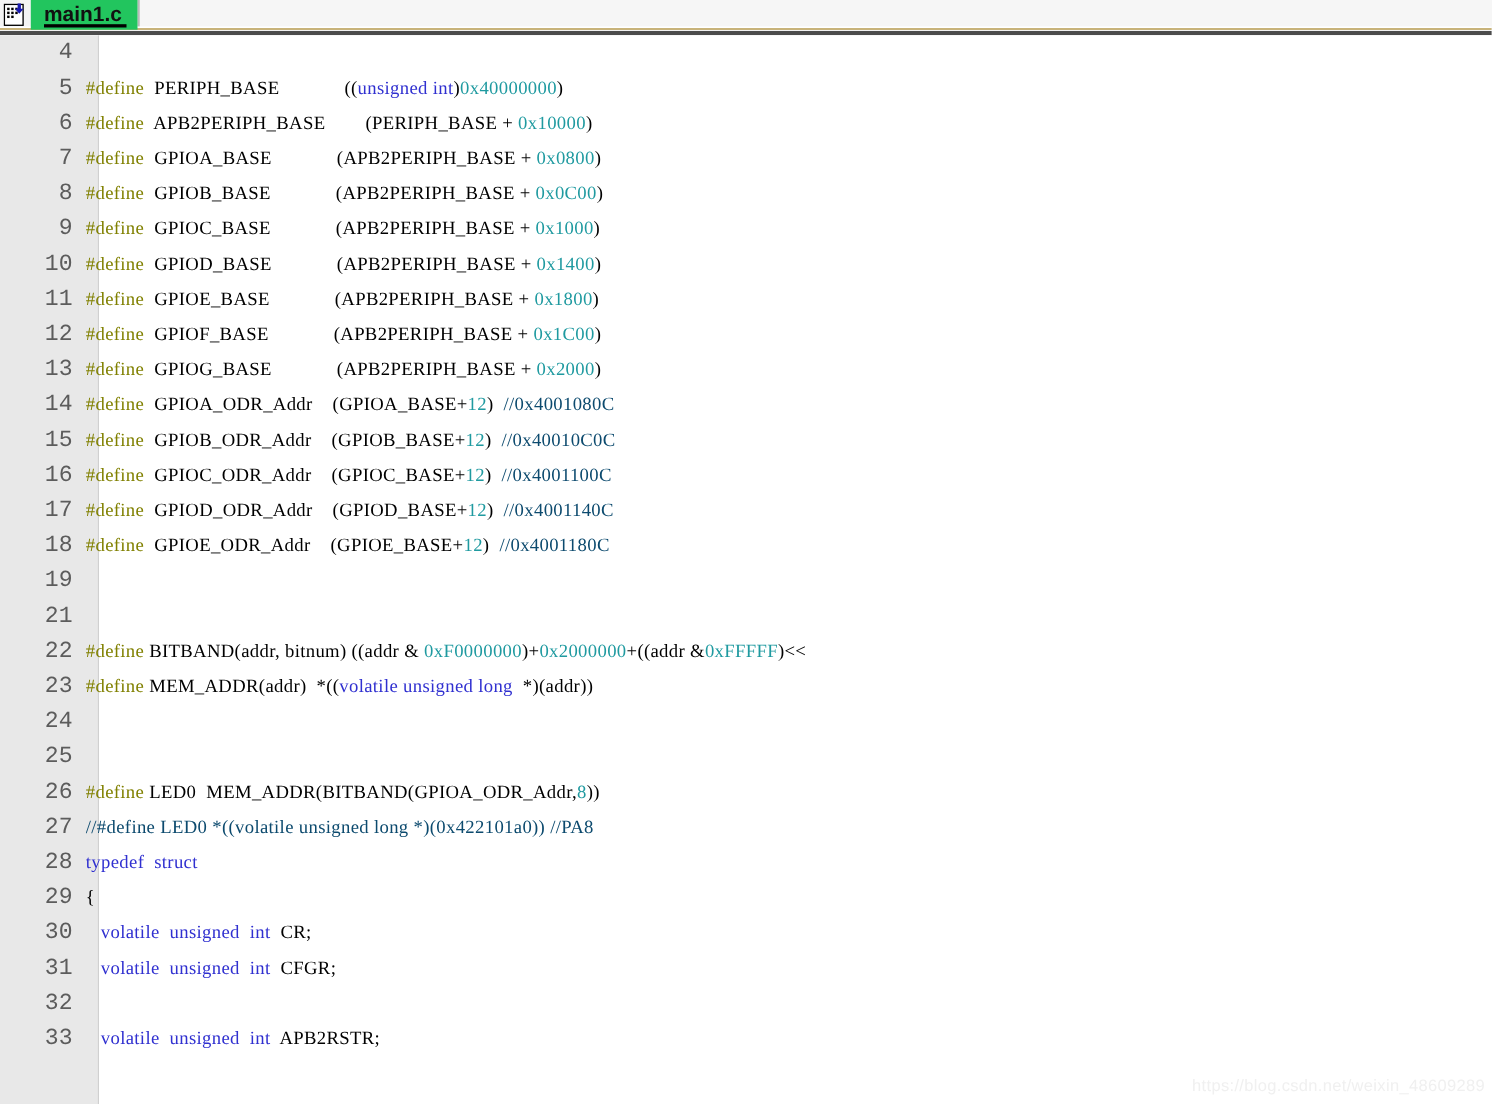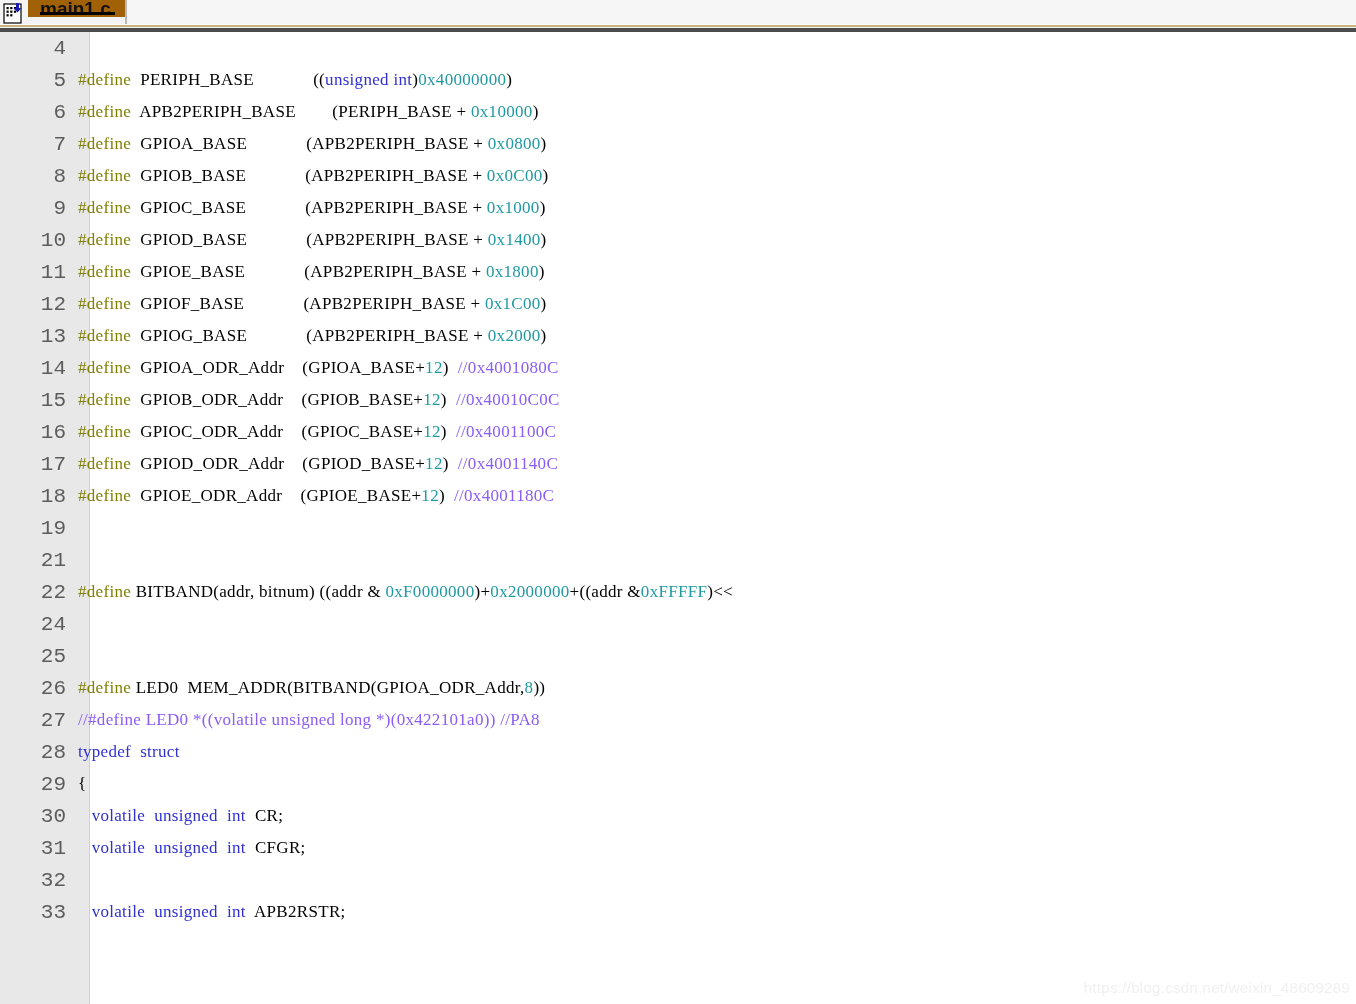--- a/index.html
+++ b/index.html
@@ -40,22 +40,22 @@
     width: 28px;
     height: 26px;
     display: flex;
     align-items: center;
     justify-content: center;
     flex: none;
     margin-top: 1px;
   }
   .tab {
     position: relative;
-    height: 17px;
-    background: #a16207;
+    height: 27px;
+    background: #22c55e;
     padding: 0 14px 0 12px;
     display: flex;
     align-items: center;
     box-sizing: border-box;
     z-index: 3;
   }
   .tab-label {
     font-family: "Liberation Sans", sans-serif;
     font-size: 19px;
     font-weight: bold;
@@ -126,21 +126,21 @@
     letter-spacing: 0.3px;
     position: relative;
     z-index: 2;
     white-space: pre;
     overflow: hidden;
   }
   
   .t-pp   { color: #808000; }
   .t-kw   { color: #3030d0; }
   .t-num  { color: #1f9aa0; }
-  .t-cmt  { color: #8b5cf6; }
+  .t-cmt  { color: #0c4a6e; }
   .t-txt  { color: #000000; }
 
   #watermark {
     position: absolute;
     right: 6px;
     bottom: 8px;
     font-family: "Liberation Sans", sans-serif;
     font-size: 15px;
     color: #f0f0f0;
     z-index: 5;
@@ -188,20 +188,21 @@
       <div class="row"><div class="lineno">12</div><div class="code"><span class="t-pp">#define</span><span class="t-txt">  GPIOF_BASE             (APB2PERIPH_BASE + </span><span class="t-num">0x1C00</span><span class="t-txt">)</span></div></div>
       <div class="row"><div class="lineno">13</div><div class="code"><span class="t-pp">#define</span><span class="t-txt">  GPIOG_BASE             (APB2PERIPH_BASE + </span><span class="t-num">0x2000</span><span class="t-txt">)</span></div></div>
       <div class="row"><div class="lineno">14</div><div class="code"><span class="t-pp">#define</span><span class="t-txt">  GPIOA_ODR_Addr    (GPIOA_BASE+</span><span class="t-num">12</span><span class="t-txt">)  </span><span class="t-cmt">//0x4001080C</span></div></div>
       <div class="row"><div class="lineno">15</div><div class="code"><span class="t-pp">#define</span><span class="t-txt">  GPIOB_ODR_Addr    (GPIOB_BASE+</span><span class="t-num">12</span><span class="t-txt">)  </span><span class="t-cmt">//0x40010C0C</span></div></div>
       <div class="row"><div class="lineno">16</div><div class="code"><span class="t-pp">#define</span><span class="t-txt">  GPIOC_ODR_Addr    (GPIOC_BASE+</span><span class="t-num">12</span><span class="t-txt">)  </span><span class="t-cmt">//0x4001100C</span></div></div>
       <div class="row"><div class="lineno">17</div><div class="code"><span class="t-pp">#define</span><span class="t-txt">  GPIOD_ODR_Addr    (GPIOD_BASE+</span><span class="t-num">12</span><span class="t-txt">)  </span><span class="t-cmt">//0x4001140C</span></div></div>
       <div class="row"><div class="lineno">18</div><div class="code"><span class="t-pp">#define</span><span class="t-txt">  GPIOE_ODR_Addr    (GPIOE_BASE+</span><span class="t-num">12</span><span class="t-txt">)  </span><span class="t-cmt">//0x4001180C</span></div></div>
       <div class="row"><div class="lineno">19</div></div>
       <div class="row"><div class="lineno">21</div><div class="code"></div></div>
       <div class="row"><div class="lineno">22</div><div class="code"><span class="t-pp">#define</span><span class="t-txt"> BITBAND(addr, bitnum) ((addr &amp; </span><span class="t-num">0xF0000000</span><span class="t-txt">)+</span><span class="t-num">0x2000000</span><span class="t-txt">+((addr &amp;</span><span class="t-num">0xFFFFF</span><span class="t-txt">)&lt;&lt;</span></div></div>
+      <div class="row"><div class="lineno">23</div><div class="code"><span class="t-pp">#define</span><span class="t-txt"> MEM_ADDR(addr)  *((</span><span class="t-kw">volatile unsigned long</span><span class="t-txt">  *)(addr))</span></div></div>
       <div class="row"><div class="lineno">24</div><div class="code"></div></div>
       <div class="row"><div class="lineno">25</div><div class="code"></div></div>
       <div class="row"><div class="lineno">26</div><div class="code"><span class="t-pp">#define</span><span class="t-txt"> LED0  MEM_ADDR(BITBAND(GPIOA_ODR_Addr,</span><span class="t-num">8</span><span class="t-txt">))</span></div></div>
       <div class="row"><div class="lineno">27</div><div class="code"><span class="t-cmt">//#define LED0 *((volatile unsigned long *)(0x422101a0)) //PA8</span></div></div>
       <div class="row"><div class="lineno">28</div><div class="code"><span class="t-kw">typedef  struct</span></div></div>
       <div class="row"><div class="lineno">29</div><div class="code"><span class="t-txt">{</span></div></div>
       <div class="row"><div class="lineno">30</div><div class="code"><span class="t-txt">   </span><span class="t-kw">volatile  unsigned  int</span><span class="t-txt">  CR;</span></div></div>
       <div class="row"><div class="lineno">31</div><div class="code"><span class="t-txt">   </span><span class="t-kw">volatile  unsigned  int</span><span class="t-txt">  CFGR;</span></div></div>
       <div class="row"><div class="lineno">32</div></div>
       <div class="row"><div class="lineno">33</div><div class="code"><span class="t-txt">   </span><span class="t-kw">volatile  unsigned  int</span><span class="t-txt">  APB2RSTR;</span></div></div>

